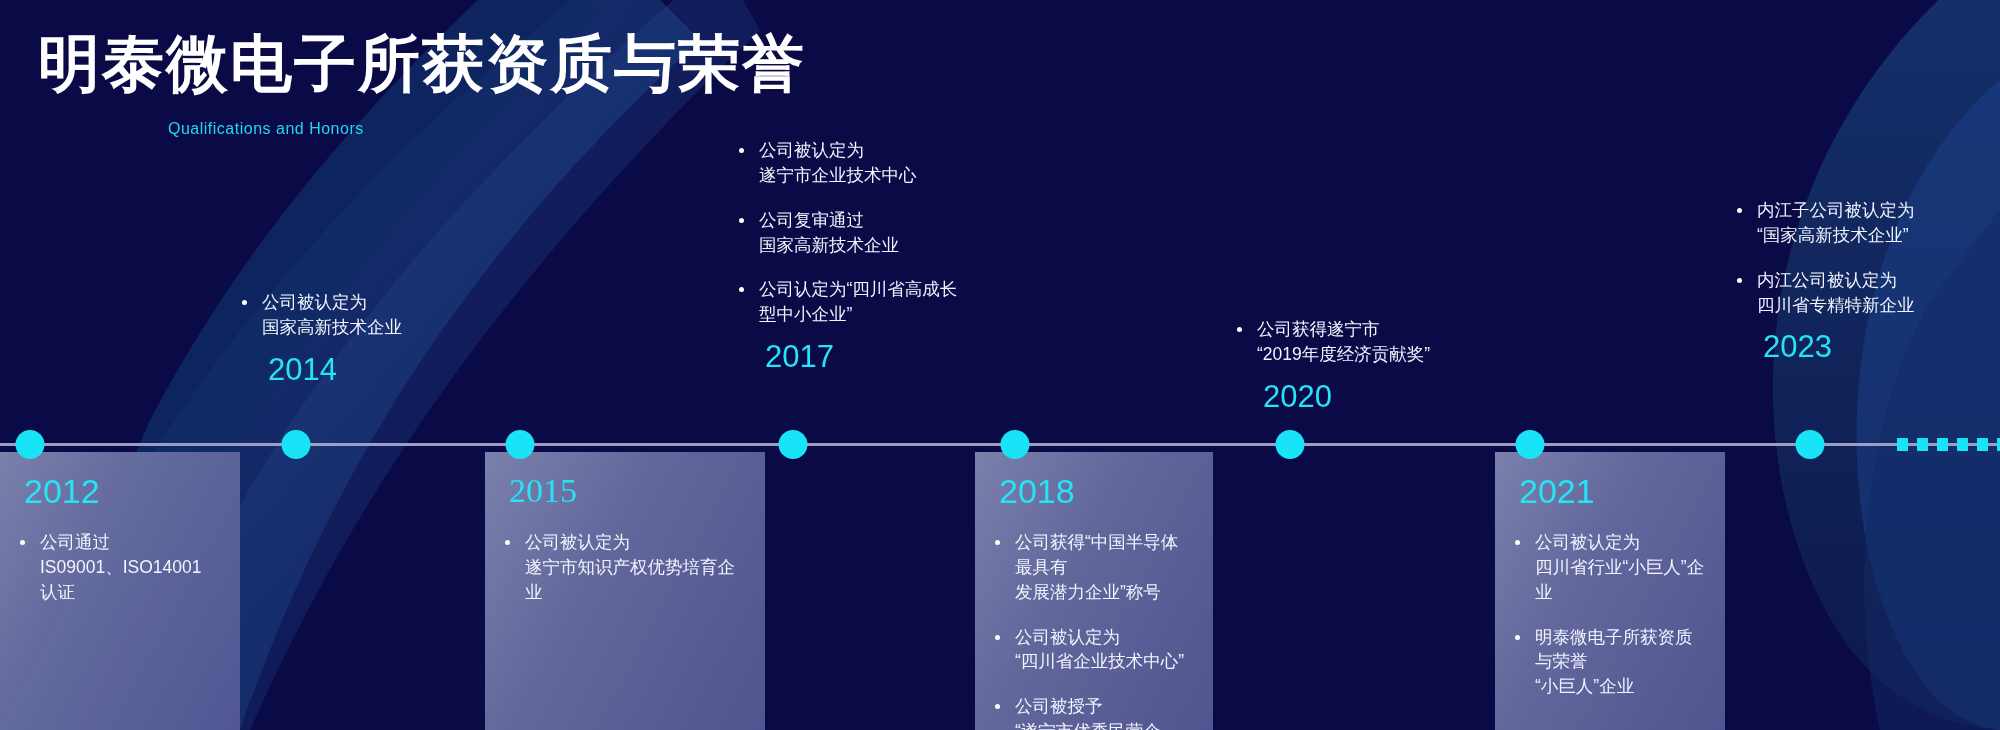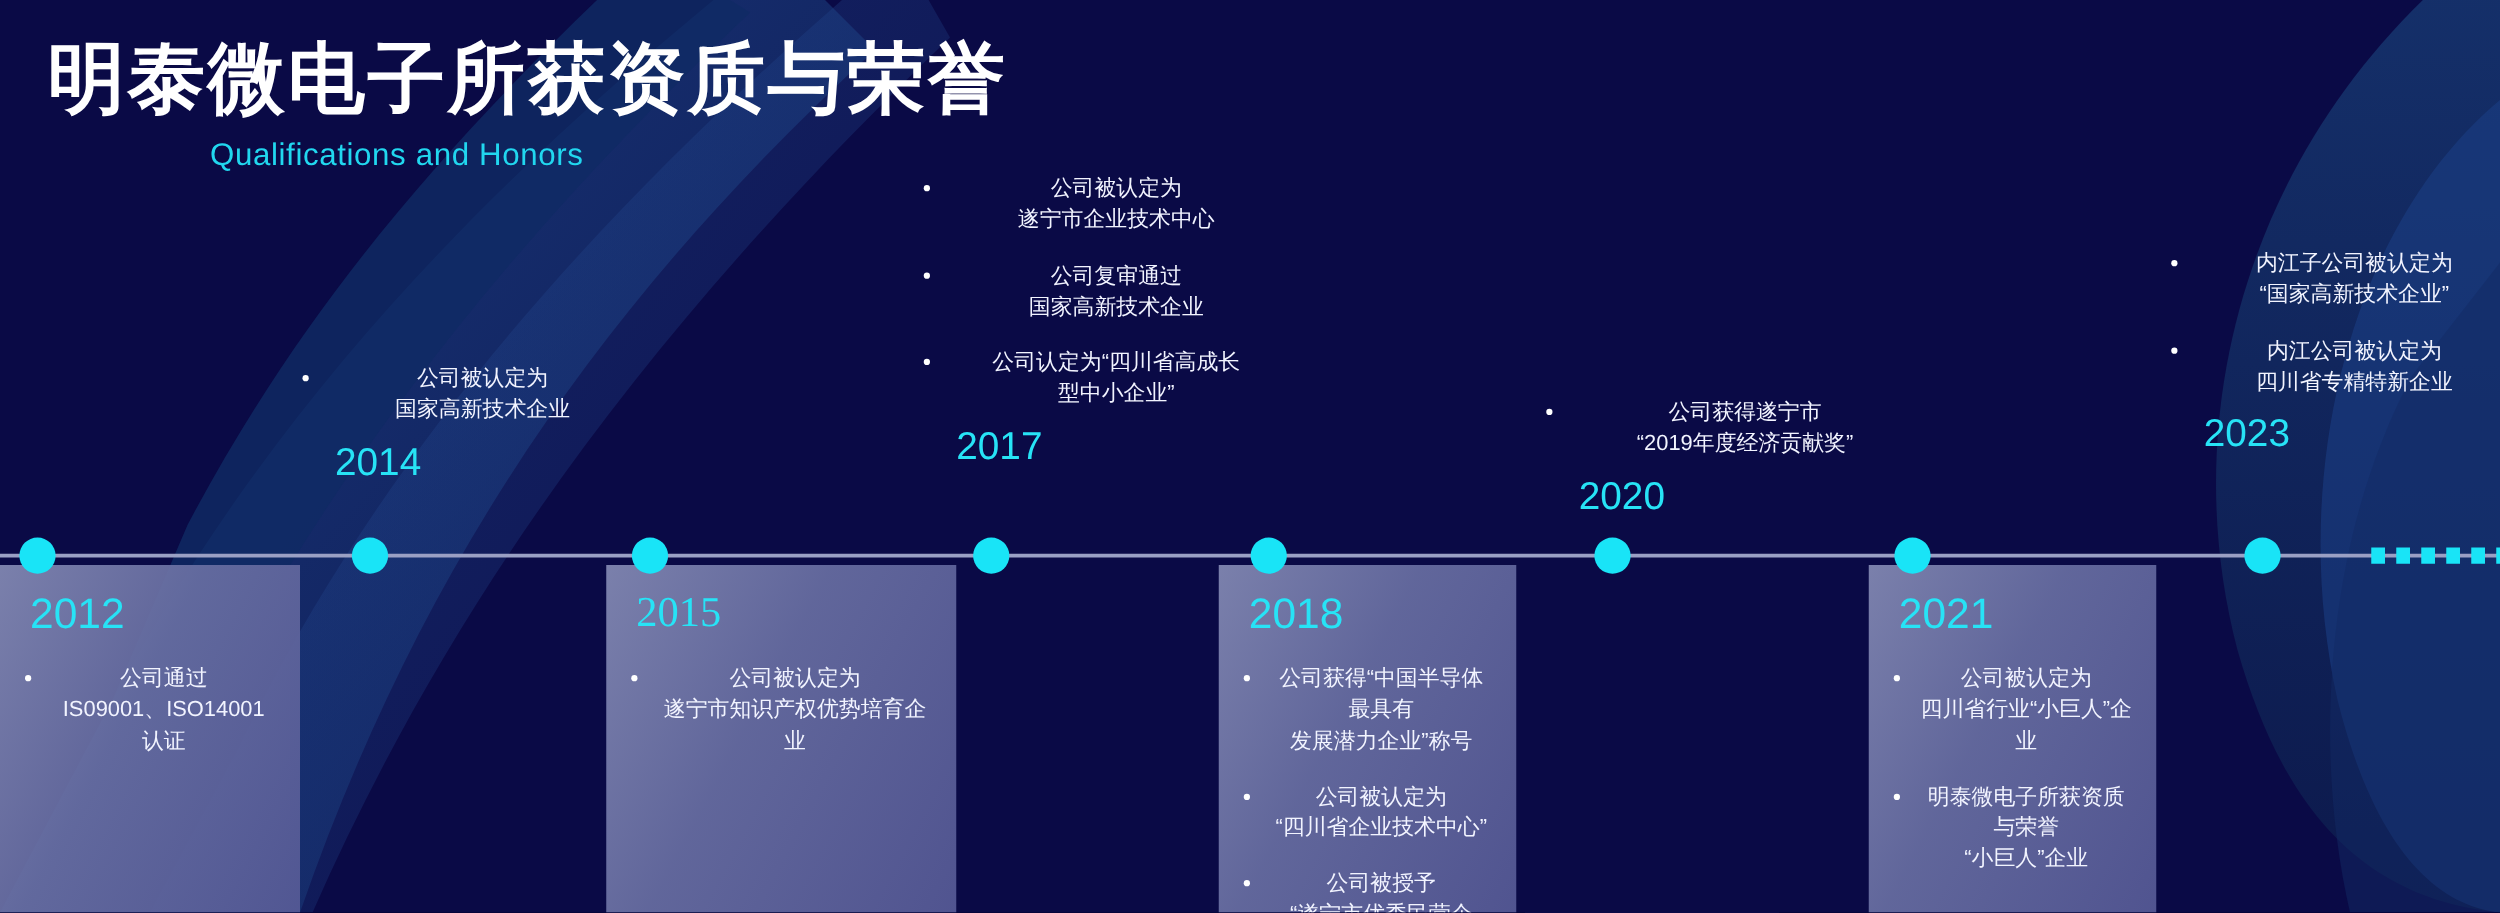--- a/index.html
+++ b/index.html
@@ -29,23 +29,23 @@
   }
   .main-title {
     font-size: 62px;
     font-weight: bold;
     color: #ffffff;
     letter-spacing: 2px;
     line-height: 1.1;
     white-space: nowrap;
   }
   .sub-title {
-    margin-top: 12px;
+    margin-top: 22px;
     margin-left: 130px;
-    font-size: 25px;
+    font-size: 16px;
     color: #21d7ef;
     letter-spacing: 0.5px;
     white-space: nowrap;
   }
 
   
   .axis-line {
     position: absolute;
     left: 0;
     top: 443px;
@@ -118,21 +118,20 @@
     padding: 0;
   }
   ul.bullets li {
     position: relative;
     padding-left: 22px;
     margin-bottom: 20px;
     color: #f2f4ff;
     font-size: 17.5px;
     line-height: 1.42;
     white-space: pre-line;
-    text-align: center;
   }
   ul.bullets li:last-child { margin-bottom: 0; }
   ul.bullets li::before {
     content: "";
     position: absolute;
     left: 2px;
     top: 10px;
     width: 5px;
     height: 5px;
     border-radius: 50%;

